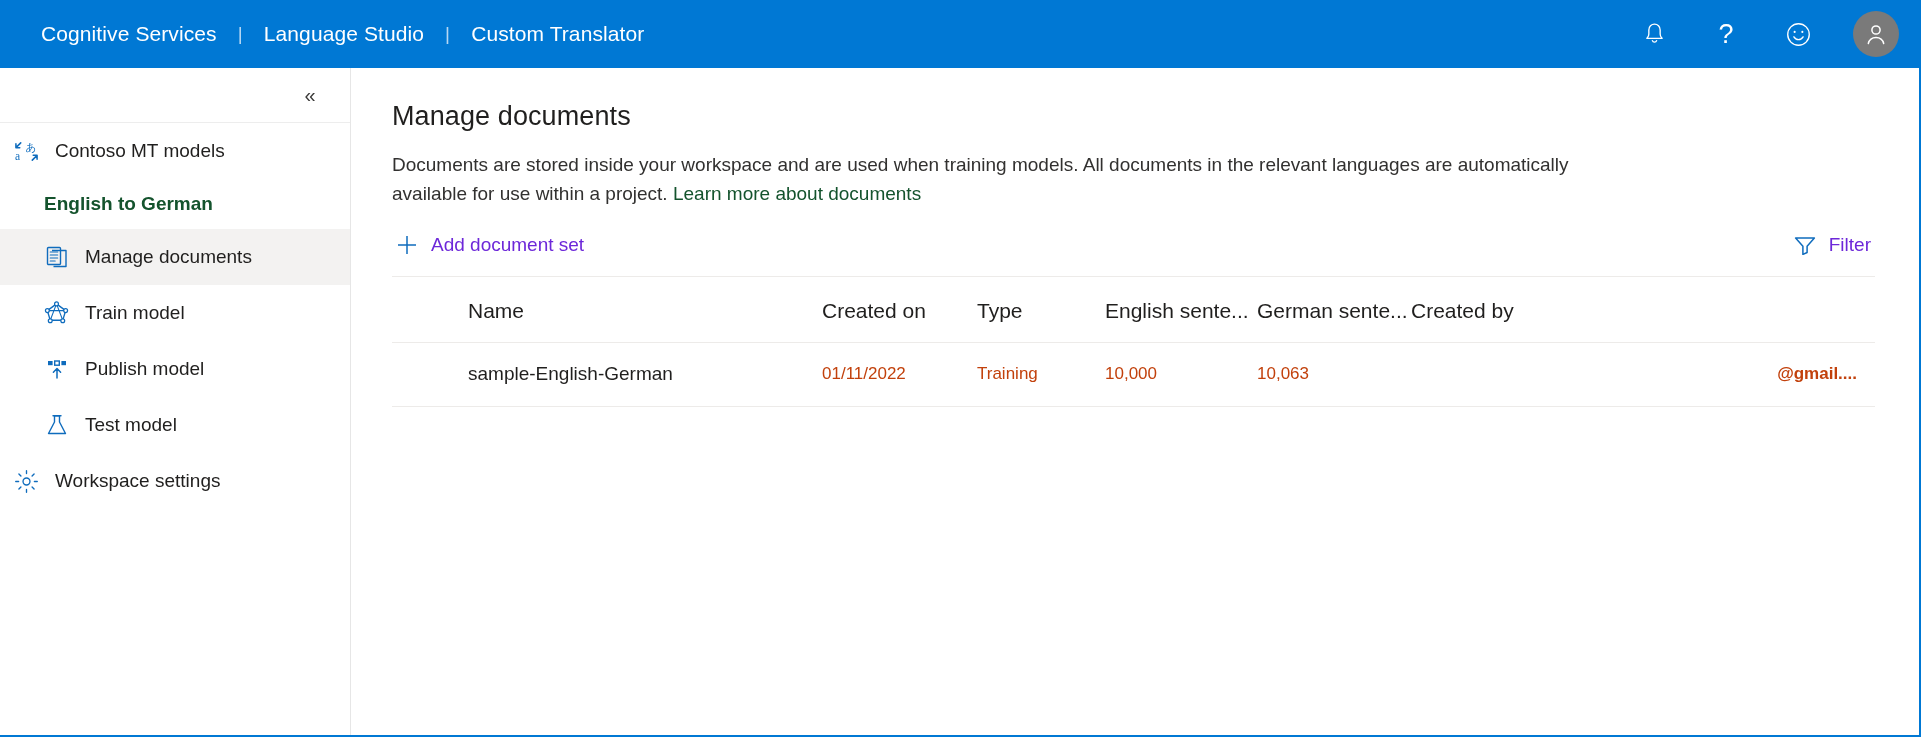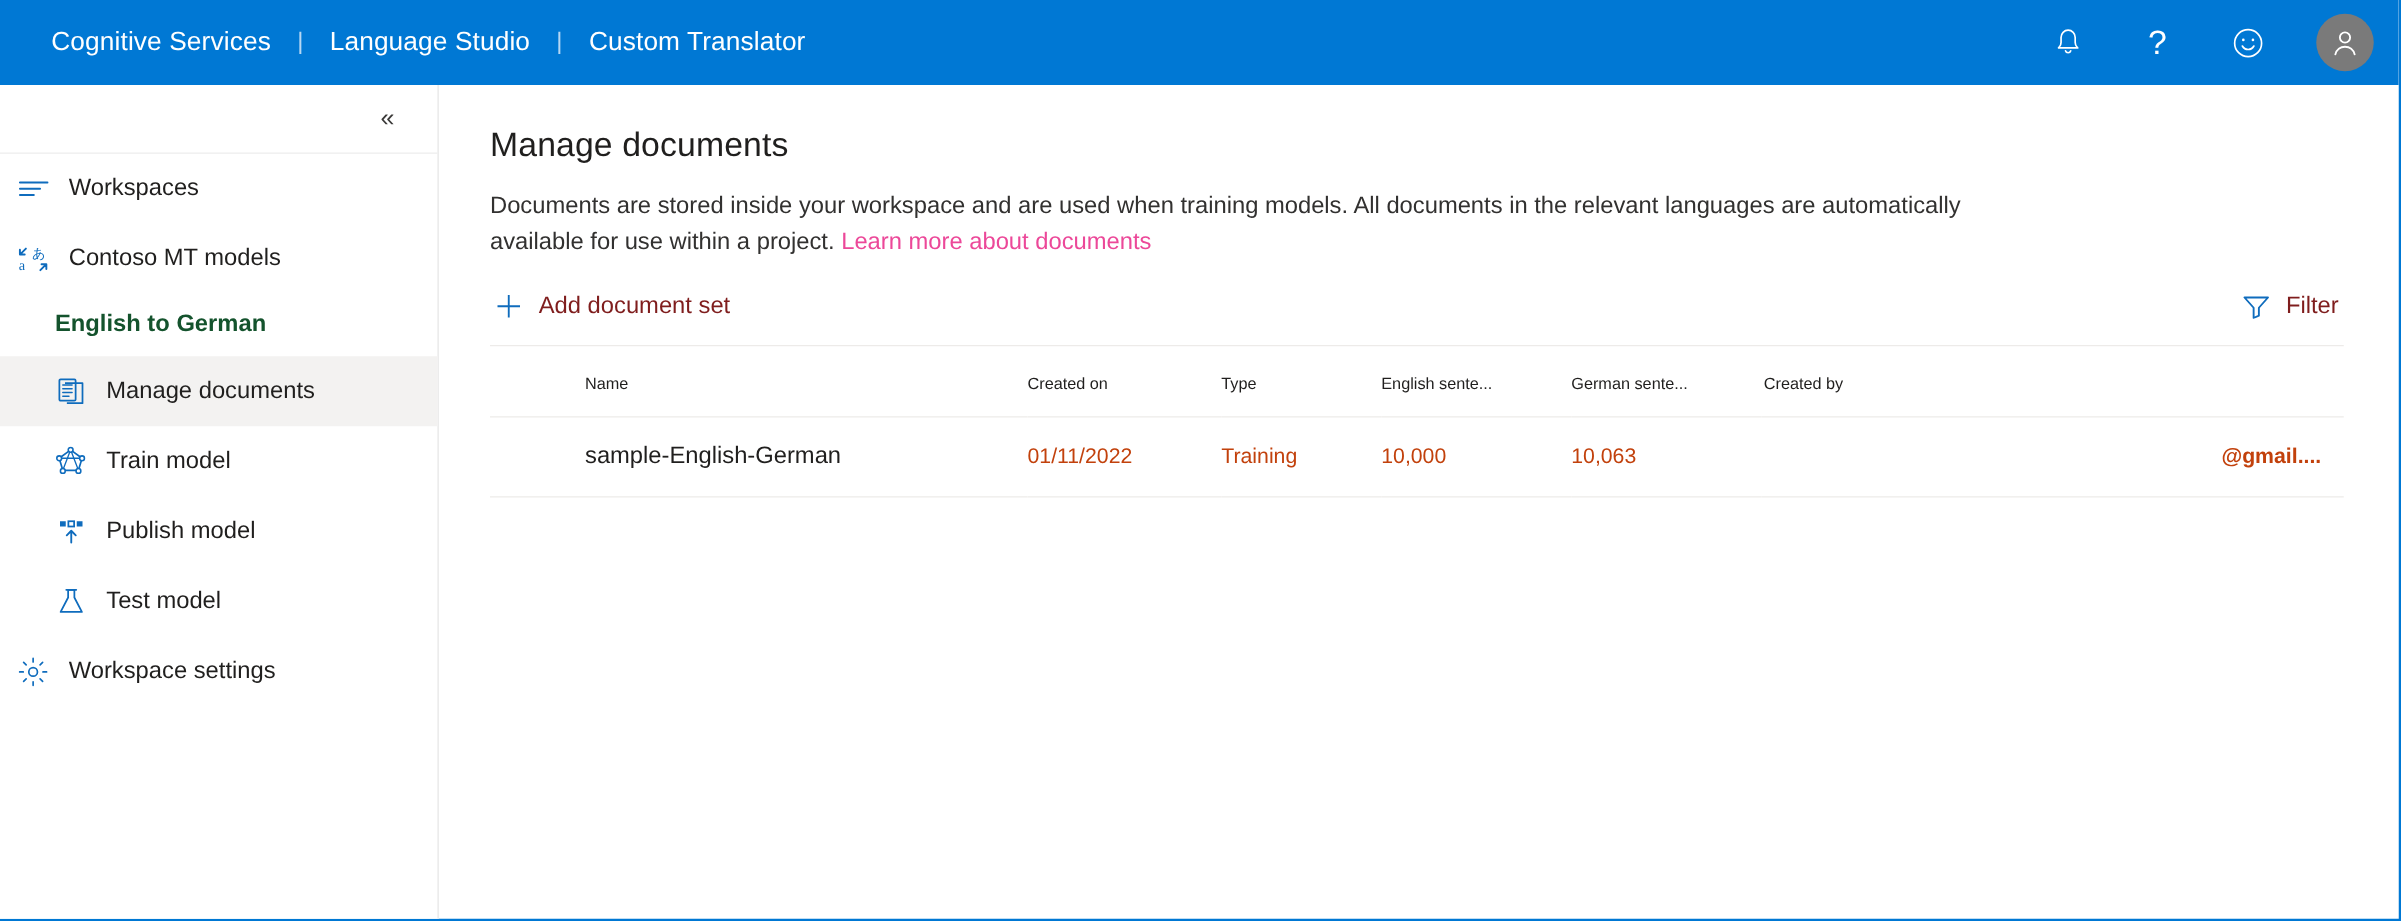--- a/index.html
+++ b/index.html
@@ -125,49 +125,49 @@
     font-weight: normal;
     letter-spacing: .1px;
     margin-bottom: 19px;
   }
   .page-desc {
     font-size: 19px;
     color: #323130;
     line-height: 1.5;
     max-width: 1240px;
   }
-  .link { color: #ec4899; text-decoration: none; }
+  .link { color: #14532d; text-decoration: none; }
 
   .command-bar {
     display: flex;
     align-items: center;
     justify-content: space-between;
     margin-top: 20px;
     padding-bottom: 14px;
     border-bottom: 1px solid #edebe9;
   }
   .cmd {
     display: flex;
     align-items: center;
     gap: 13px;
     font-size: 19px;
-    color: #7f1d1d;
+    color: #6d28d9;
     padding: 6px 4px;
   }
   .cmd-ico {
     width: 22px; height: 22px;
     display: flex; align-items: center; justify-content: center;
     color: #0f6cbd;
   }
 
   
   .tbl { width: 100%; border-collapse: collapse; table-layout: fixed; }
   .tbl th {
     text-align: left;
-    font-size: 13px;
+    font-size: 21px;
     font-weight: normal;
     color: #201f1e;
     padding: 22px 0 19px 0;
     border-bottom: 1px solid #edebe9;
   }
   .tbl td {
     font-size: 17px;
     color: #c2410c;
     padding: 20px 0 21px 0;
     border-bottom: 1px solid #edebe9;
@@ -227,28 +227,20 @@
   </div>
 
   <div class="body-row">
 
     <div class="sidebar">
 
       <div class="collapse-row">
         <div class="collapse-btn">«</div>
       </div>
 
-      <div class="nav-item">
-        <span class="nav-ico">
-          <svg width="24" height="16" viewBox="0 0 24 16" fill="none" aria-hidden="true">
-            <path d="M1 3h22M1 8h16M1 13h11" stroke="#0f6cbd" stroke-width="1.7" stroke-linecap="round"></path>
-          </svg>
-        </span>
-        <span class="nav-label">Workspaces</span>
-      </div>
 
       <div class="nav-item">
         <span class="nav-ico">
           <svg width="25" height="25" viewBox="0 0 26 26" fill="none" aria-hidden="true">
             <text x="1" y="22" font-family="'Liberation Serif', serif" font-size="12" fill="#0f6cbd">a</text>
             <text x="12" y="12" font-family="'Liberation Serif', serif" font-size="11" fill="#0f6cbd">あ</text>
             <path d="M2 9 L7 4 M2 9 L2 5 M2 9 L6 9" stroke="#0f6cbd" stroke-width="1.6" stroke-linecap="round"></path>
             <path d="M24 17 L19 22 M24 17 L24 21 M24 17 L20 17" stroke="#0f6cbd" stroke-width="1.6" stroke-linecap="round"></path>
           </svg>
         </span>

